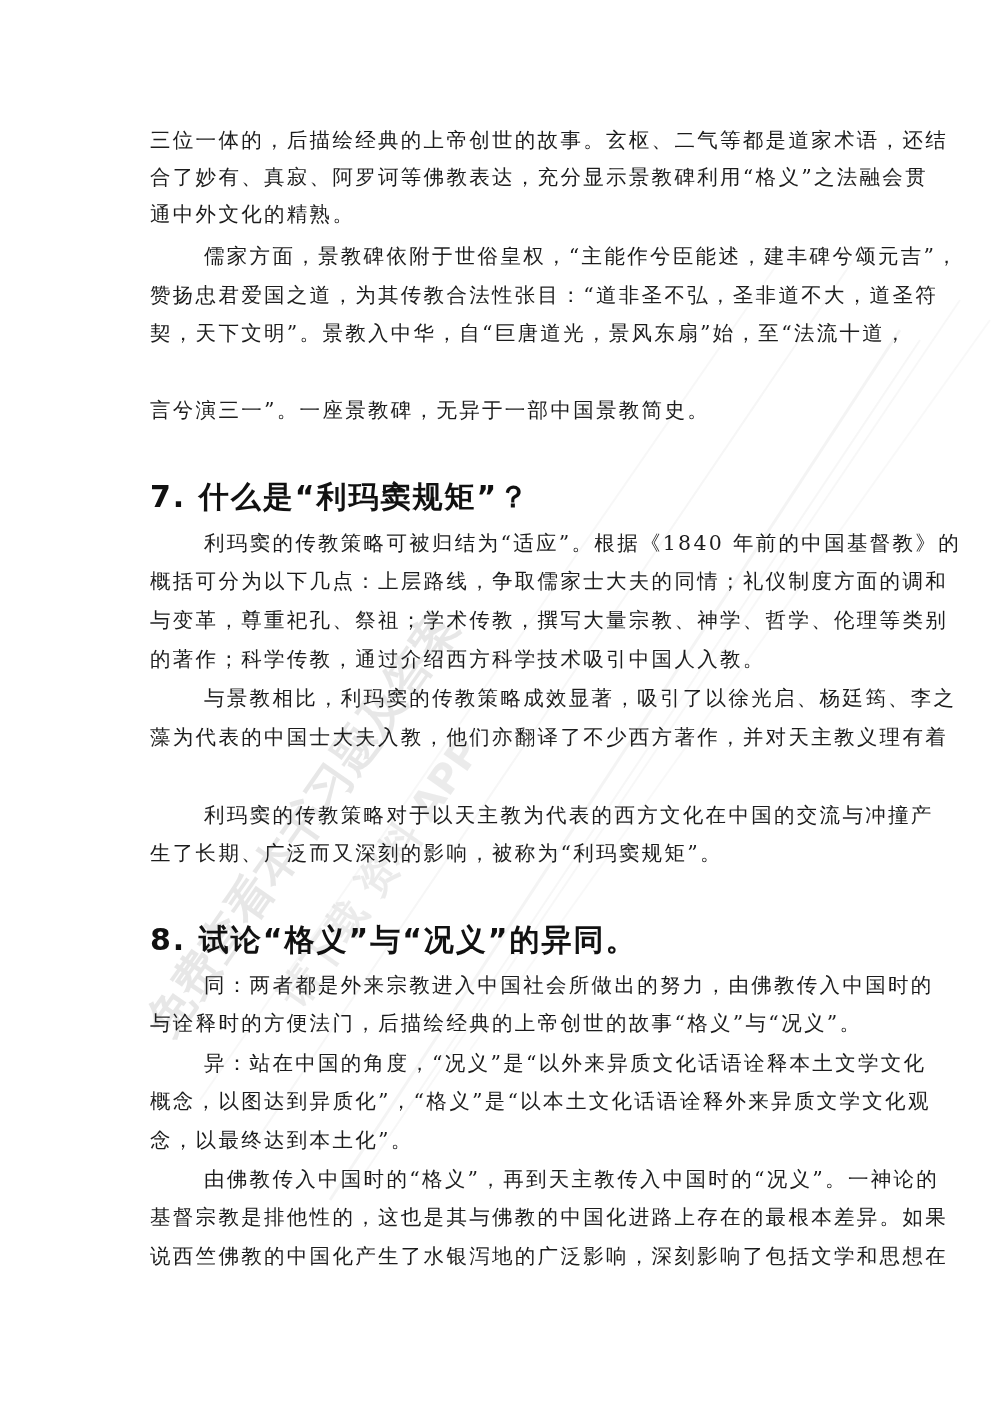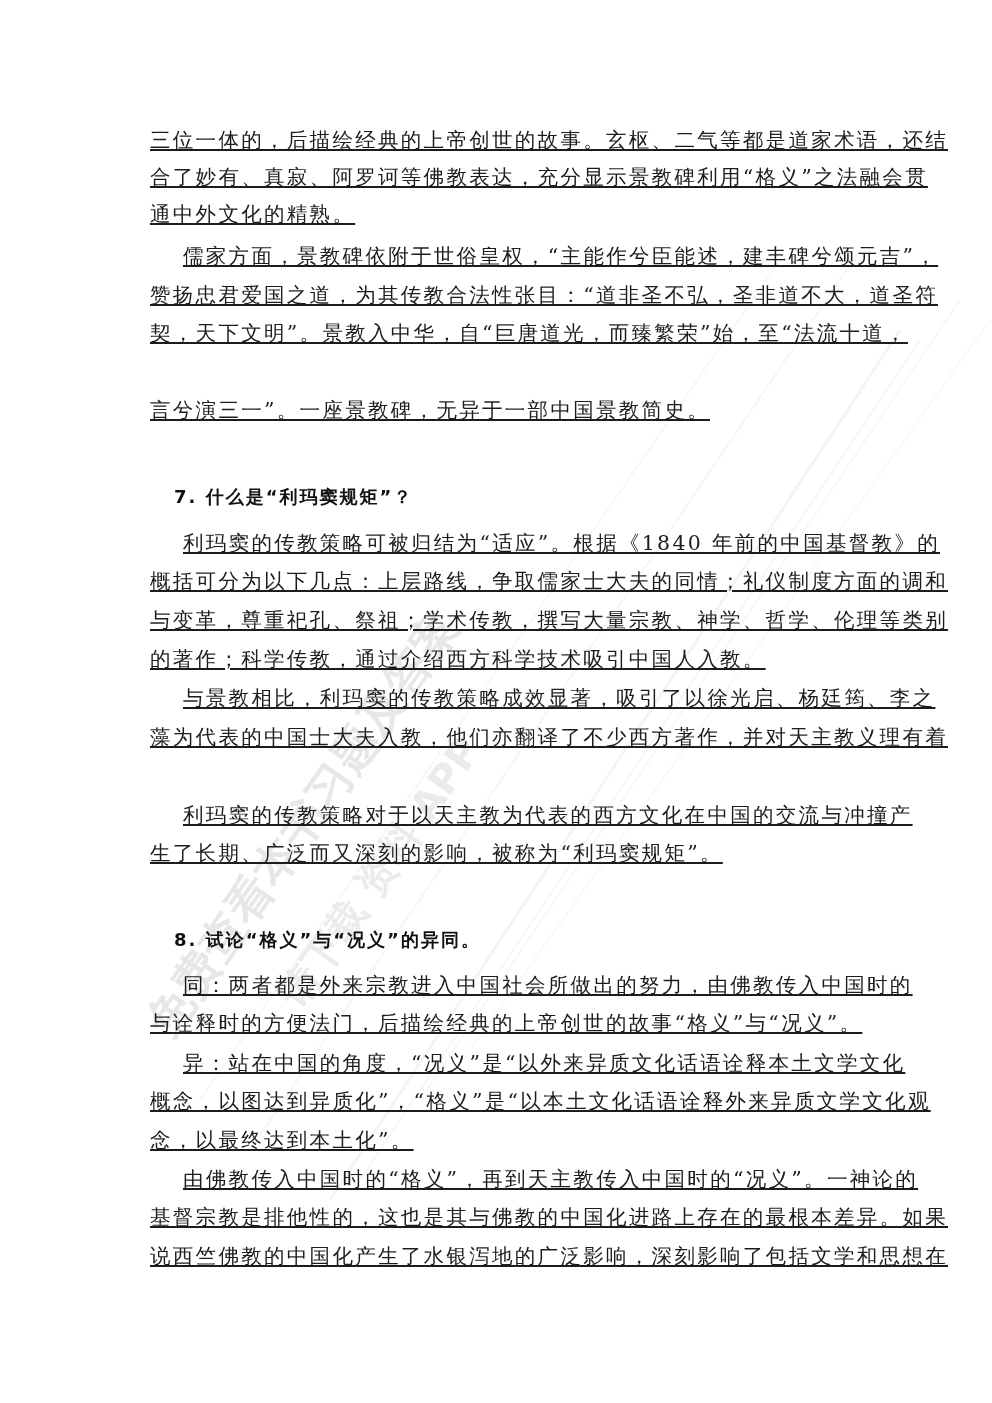--- a/index.html
+++ b/index.html
@@ -33,36 +33,34 @@
   .line {
     position: absolute;
     left: 150px;
     height: 30px;
     line-height: 30px;
     font-size: 20.5px;
     letter-spacing: 2.3px;
     white-space: nowrap;
     z-index: 1;
     color: #1c1c1c;
-    text-decoration: underline;
   }
-  .line.indent { left: 183px; }
+  .line.indent { left: 204px; }
   .heading {
     position: absolute;
     left: 150px;
     height: 34px;
     line-height: 34px;
-    font-size: 18px;
+    font-size: 30px;
     font-weight: bold;
     letter-spacing: 2px;
     white-space: nowrap;
     z-index: 1;
     color: #111111;
     font-family: "DejaVu Sans", "Liberation Sans", sans-serif;
-    margin-left: 24px;
   }
 </style>
 </head>
 <body>
 
 <div class="page">
 
   <svg class="watermark" width="992" height="1403" viewBox="0 0 992 1403">
     <g opacity="0.55">
       <line x1="330" y1="1200" x2="900" y2="330" stroke="#ececec" stroke-width="3"></line>
@@ -79,21 +77,21 @@
       <text x="0" y="0" font-size="40" font-weight="bold" fill="#c4c4c4" font-family="DejaVu Sans, sans-serif">请下载 资料 APP</text>
     </g>
   </svg>
 
   <div class="line" style="top:125px">三位一体的，后描绘经典的上帝创世的故事。玄枢、二气等都是道家术语，还结</div>
   <div class="line" style="top:162px">合了妙有、真寂、阿罗诃等佛教表达，充分显示景教碑利用“格义”之法融会贯</div>
   <div class="line" style="top:199px">通中外文化的精熟。</div>
 
   <div class="line indent" style="top:241px">儒家方面，景教碑依附于世俗皇权，“主能作兮臣能述，建丰碑兮颂元吉”，</div>
   <div class="line" style="top:280px">赞扬忠君爱国之道，为其传教合法性张目：“道非圣不弘，圣非道不大，道圣符</div>
-  <div class="line" style="top:318px">契，天下文明”。景教入中华，自“巨唐道光，而臻繁荣”始，至“法流十道，</div>
+  <div class="line" style="top:318px">契，天下文明”。景教入中华，自“巨唐道光，景风东扇”始，至“法流十道，</div>
   <div class="line" style="top:395px">言兮演三一”。一座景教碑，无异于一部中国景教简史。</div>
 
   <div class="heading" style="top:480px">7. 什么是“利玛窦规矩”？</div>
 
   <div class="line indent" style="top:528px">利玛窦的传教策略可被归结为“适应”。根据《1840 年前的中国基督教》的</div>
   <div class="line" style="top:566px">概括可分为以下几点：上层路线，争取儒家士大夫的同情；礼仪制度方面的调和</div>
   <div class="line" style="top:605px">与变革，尊重祀孔、祭祖；学术传教，撰写大量宗教、神学、哲学、伦理等类别</div>
   <div class="line" style="top:644px">的著作；科学传教，通过介绍西方科学技术吸引中国人入教。</div>
 
   <div class="line indent" style="top:683px">与景教相比，利玛窦的传教策略成效显著，吸引了以徐光启、杨廷筠、李之</div>

